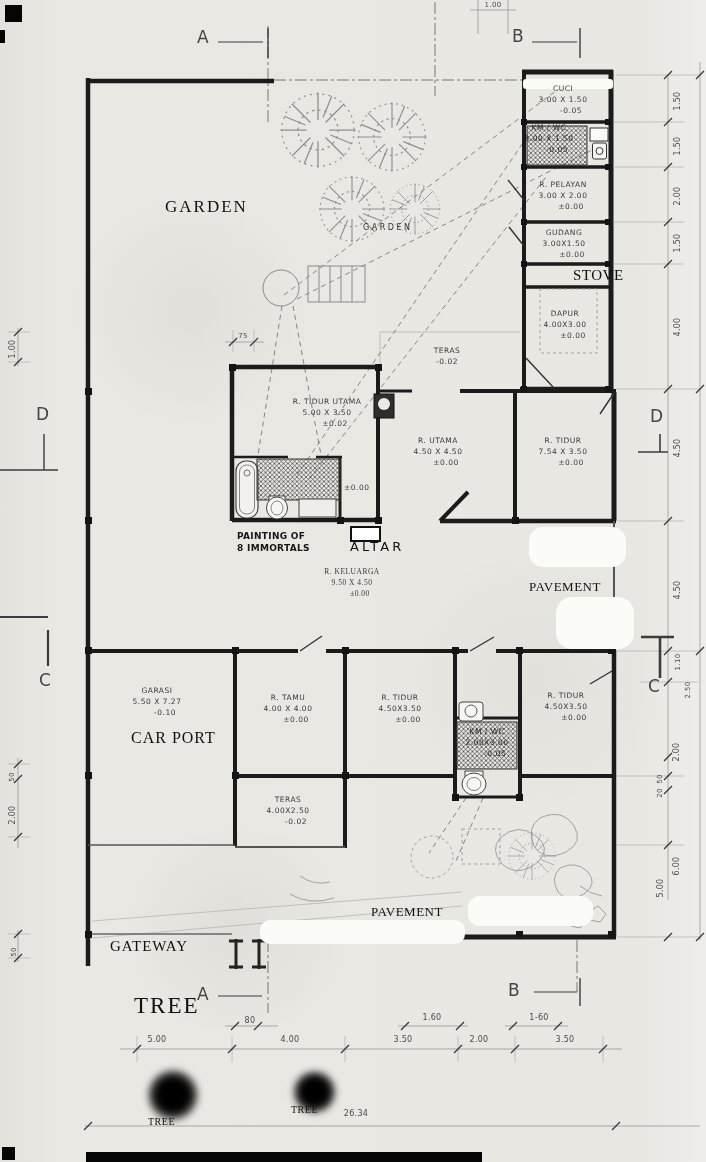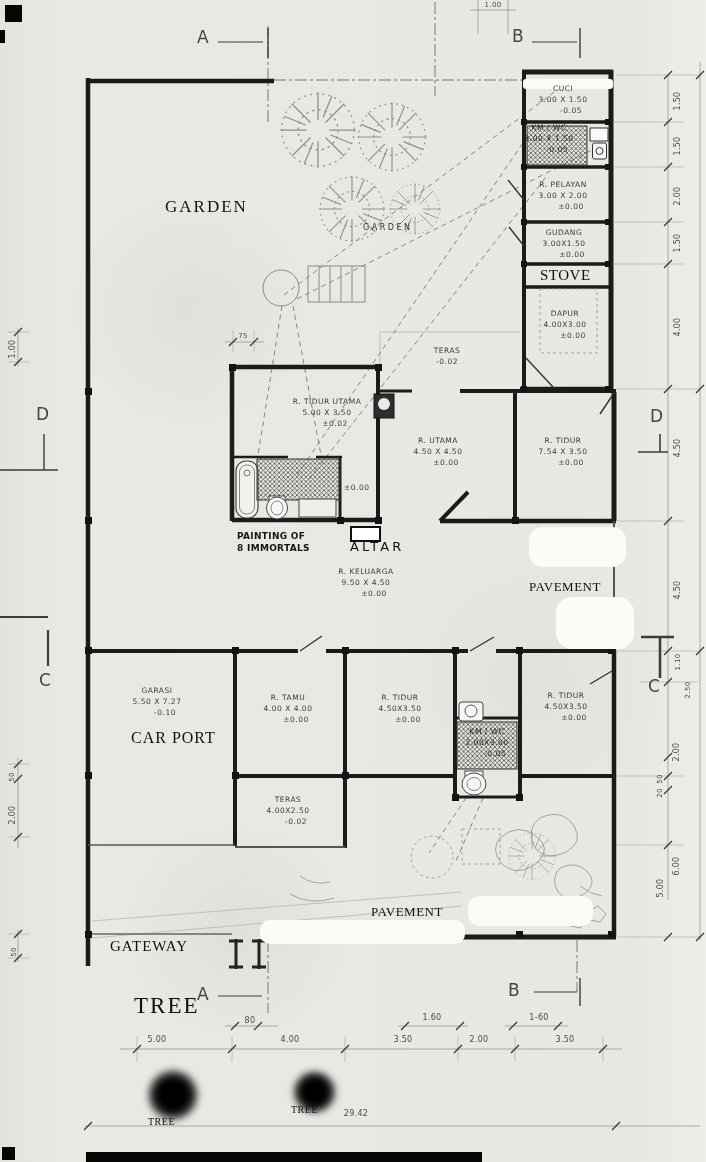--- a/index.html
+++ b/index.html
@@ -306,21 +306,21 @@
   <div class="room" style="left:438px;top:436px;">
     <div>R. UTAMA</div>
     <div>4.50 X 4.50</div>
     <div class="lvl">±0.00</div>
   </div>
   <div class="room" style="left:563px;top:436px;">
     <div>R. TIDUR</div>
     <div>7.54 X 3.50</div>
     <div class="lvl">±0.00</div>
   </div>
-  <div class="room" style="left:366px;top:567px;">
+  <div class="room" style="left:352px;top:567px;font-family:Liberation Serif, serif;">
     <div>R. KELUARGA</div>
     <div>9.50 X 4.50</div>
     <div class="lvl">±0.00</div>
   </div>
   <div class="room" style="left:157px;top:686px;">
     <div>GARASI</div>
     <div>5.50 X 7.27</div>
     <div class="lvl">-0.10</div>
   </div>
   <div class="room" style="left:288px;top:693px;">
@@ -345,21 +345,21 @@
   </div>
   <div class="room" style="left:288px;top:795px;">
     <div>TERAS</div>
     <div>4.00X2.50</div>
     <div class="lvl">-0.02</div>
   </div>
   <div class="lone-lvl" style="left:344px;top:483px;">±0.00</div>
 
   <div class="serif garden-l" style="left:165px;top:197px;">GARDEN</div>
   <div class="taman-l" style="left:363px;top:223px;">GARDEN</div>
-  <div class="serif stove-l" style="left:540px;top:267px;">STOVE</div>
+  <div class="serif stove-l" style="left:573px;top:267px;">STOVE</div>
   <div class="painting-l" style="left:237px;top:530px;">
     <div>PAINTING OF</div>
     <div>8 IMMORTALS</div>
   </div>
   <div class="altar-box" style="left:350px;top:526px;"></div>
   <div class="altar-l" style="left:350px;top:539px;">ALTAR</div>
   <div class="serif pave-l" style="left:529px;top:579px;">PAVEMENT</div>
   <div class="serif carport-l" style="left:131px;top:729px;text-align:right;">CAR PORT</div>
   <div class="serif pave-l" style="left:371px;top:904px;">PAVEMENT</div>
   <div class="serif gateway-l" style="left:110px;top:938px;">GATEWAY</div>
@@ -397,18 +397,18 @@
   <div class="dim rot" style="left:660px;top:888px;">5.00</div>
 
   <div class="dim" style="left:250px;top:1020px;">80</div>
   <div class="dim" style="left:432px;top:1017px;">1.60</div>
   <div class="dim" style="left:539px;top:1017px;">1-60</div>
   <div class="dim" style="left:157px;top:1039px;">5.00</div>
   <div class="dim" style="left:290px;top:1039px;">4.00</div>
   <div class="dim" style="left:403px;top:1039px;">3.50</div>
   <div class="dim" style="left:479px;top:1039px;">2.00</div>
   <div class="dim" style="left:565px;top:1039px;">3.50</div>
-  <div class="dim" style="left:356px;top:1113px;">29.42</div>
+  <div class="dim" style="left:356px;top:1113px;">26.34</div>
 
   <div class="dim sm" style="left:493px;top:5px;">1.00</div>
   <div class="dim sm" style="left:243px;top:336px;">75</div>
 
 </div>
 
 </body></html>

